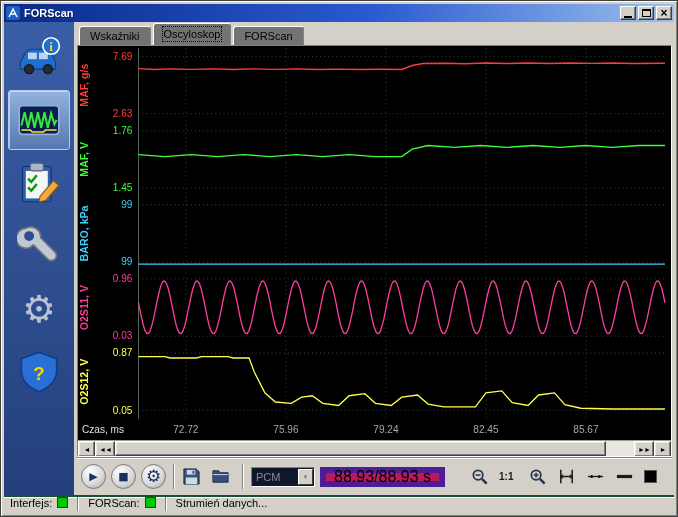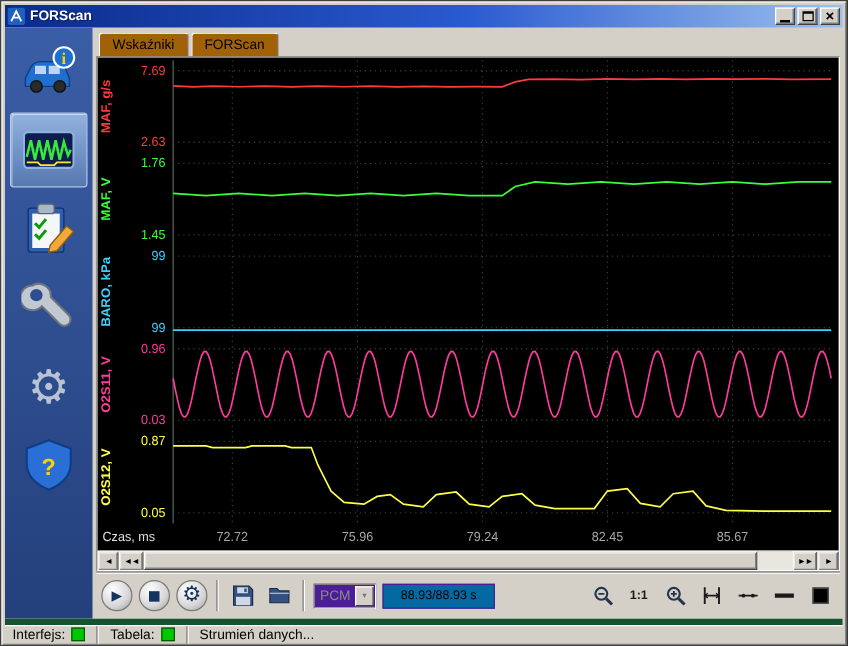--- a/index.html
+++ b/index.html
@@ -37,21 +37,21 @@
   .side-item{width:62px;height:60px;margin-bottom:3px;display:flex;
     align-items:center;justify-content:center;border:1px solid transparent;border-radius:3px;}
   .side-item svg{width:44px;height:44px;display:block;}
   .side-item.active{background:linear-gradient(180deg,#93b2de,#5578b0);
     border:1px solid #b6cbe9;box-shadow: inset 1px 1px 0 rgba(255,255,255,.5);}
 
   .content{flex:1;display:flex;flex-direction:column;padding:1px 2px 0 3px;overflow:hidden;}
 
   
   .tabbar{height:22px;flex:0 0 22px;display:flex;align-items:flex-end;padding-left:2px;}
-  .tab{height:19px;padding:3px 10px 0;background:#a16207;color:#000;
+  .tab{height:19px;padding:3px 10px 0;background:#737373;color:#000;
     border:1px solid #808080;border-bottom:none;
     border-top-color:#fff;border-left-color:#fff;
     border-radius:3px 3px 0 0;margin-right:2px;position:relative;z-index:1;}
   .tab.active{height:22px;padding-top:4px;z-index:3;}
   .tab.active .focus{outline:1px dotted #000;outline-offset:1px;}
 
   
   .scope-frame{flex:1;display:flex;flex-direction:column;
     border:1px solid;border-color:#808080 #ffffff #ffffff #808080;overflow:hidden;}
   .scope-frame svg#scope{flex:1;width:100%;background:#000;display:block;}
@@ -73,38 +73,38 @@
     padding:0 4px;border-top:1px solid #808080;box-shadow: inset 0 1px 0 #fff;}
   button{font-family:inherit;cursor:default;}
   .round-btn{width:25px;height:25px;border-radius:50%;
     border:1px solid #7a7a7a;padding:0;
     background:radial-gradient(circle at 35% 30%, #ffffff, #d6d6d6 60%, #9e9e9e);
     display:flex;align-items:center;justify-content:center;}
   .glyph{color:#16325e;font-size:11px;line-height:1;font-family:"DejaVu Sans",sans-serif;}
   .glyph.gear{font-size:17px;}
   .sep{width:0;height:25px;border-left:1px solid #808080;border-right:1px solid #fff;margin:0 2px;}
   .flat-btn{width:24px;height:24px;border:none;background:transparent;padding:0;
-    display:flex;align-items:center;justify-content:center;}
+    display:flex;align-items:center;}
   .flat-btn svg{width:19px;height:19px;display:block;}
   .flat-btn.ratio span{font-size:10px;font-weight:bold;color:#1a1a1a;}
-  .combo{width:50px;height:20px;display:flex;align-items:center;
-    border:1px solid;border-color:#808080 #ffffff #ffffff #808080;background:#4c1d95;justify-content:flex-end;}
+  .combo{width:64px;height:20px;display:flex;align-items:center;
+    border:1px solid;border-color:#808080 #ffffff #ffffff #808080;background:#0f172a;justify-content:flex-end;}
   .combo-val{flex:1;color:#8a8a8a;padding-left:4px;font-size:11px;}
   .combo-arrow{width:15px;height:16px;margin-right:1px;background:#d4d0c8;
     border:1px solid;border-color:#ffffff #404040 #404040 #ffffff;
     font-size:6px;color:#7a7a7a;display:flex;align-items:center;justify-content:center;}
-  .time-box{min-width:90px;height:20px;padding:0 8px;background:#0369a1;
-    border:1px solid #4c1d95;display:flex;align-items:center;justify-content:center;
-    color:#000;font-size:10px;}
+  .time-box{min-width:90px;height:20px;padding:0 8px;background:#be185d;
+    border:6px solid #4c1d95;display:flex;align-items:center;justify-content:center;
+    color:#000;font-size:16px;}
   .spacer{flex:1;}
   .swatch{width:13px;height:13px;background:#000;border:1px solid #555;display:block;}
 
   
-  .statusbar{height:20px;flex:0 0 20px;display:flex;align-items:center;gap:5px;
-    padding:0 6px;border-top:5px solid #14532d;box-shadow: inset 0 1px 0 #fff;color:#000;}
+  .statusbar{height:20px;flex:0 0 20px;display:flex;gap:5px;
+    padding:0 6px;border-top:2px solid #14532d;box-shadow: inset 0 1px 0 #fff;color:#000;}
   .indicator{width:11px;height:11px;border:1px solid #005a00;display:inline-block;}
   .sb-sep{width:0;height:14px;border-left:1px solid #808080;border-right:1px solid #fff;margin:0 4px;}
 </style>
 </head>
 <body>
 
 <div class="window">
 
   <div class="titlebar">
     <div class="app-icon">
@@ -172,20 +172,21 @@
         <svg viewBox="0 0 40 40">
           <path d="M20 2 L36 8 V19 Q36 31 20 38 Q4 31 4 19 V8 Z" fill="#2a6fd6" stroke="#0e3c86" stroke-width="1.5"></path>
           <text x="20" y="27" font-size="17" font-weight="bold" text-anchor="middle" fill="#ffd200">?</text>
         </svg>
       </div>
     </div>
 
     <div class="content">
       <div class="tabbar">
         <div class="tab"><span>Wskaźniki</span></div>
+        <div class="tab active"><span class="focus">Oscyloskop</span></div>
         <div class="tab"><span>FORScan</span></div>
       </div>
 
       <div class="scope-frame">
         <svg id="scope" viewBox="0 0 588 372" preserveAspectRatio="none" font-family="Liberation Sans, sans-serif">
             <line x1="106.97999999999999" y1="2" x2="106.97999999999999" y2="352" stroke="#2b3f2b" stroke-dasharray="1 3"></line>
             <line x1="206.16000000000003" y1="2" x2="206.16000000000003" y2="352" stroke="#2b3f2b" stroke-dasharray="1 3"></line>
             <line x1="305.34" y1="2" x2="305.34" y2="352" stroke="#2b3f2b" stroke-dasharray="1 3"></line>
             <line x1="404.52000000000004" y1="2" x2="404.52000000000004" y2="352" stroke="#2b3f2b" stroke-dasharray="1 3"></line>
             <line x1="503.7" y1="2" x2="503.7" y2="352" stroke="#2b3f2b" stroke-dasharray="1 3"></line>
@@ -317,18 +318,18 @@
             <span class="swatch"></span>
           </button>
       </div>
     </div>
   </div>
 
   <div class="statusbar">
     <span>Interfejs:</span>
     <span class="indicator" style="background: rgb(0, 200, 0);"></span>
     <span class="sb-sep"></span>
-    <span>Tabela:</span>
+    <span>FORScan:</span>
     <span class="indicator" style="background: rgb(0, 200, 0);"></span>
     <span class="sb-sep"></span>
     <span>Strumień danych...</span>
   </div>
 </div>
 
 </body></html>

